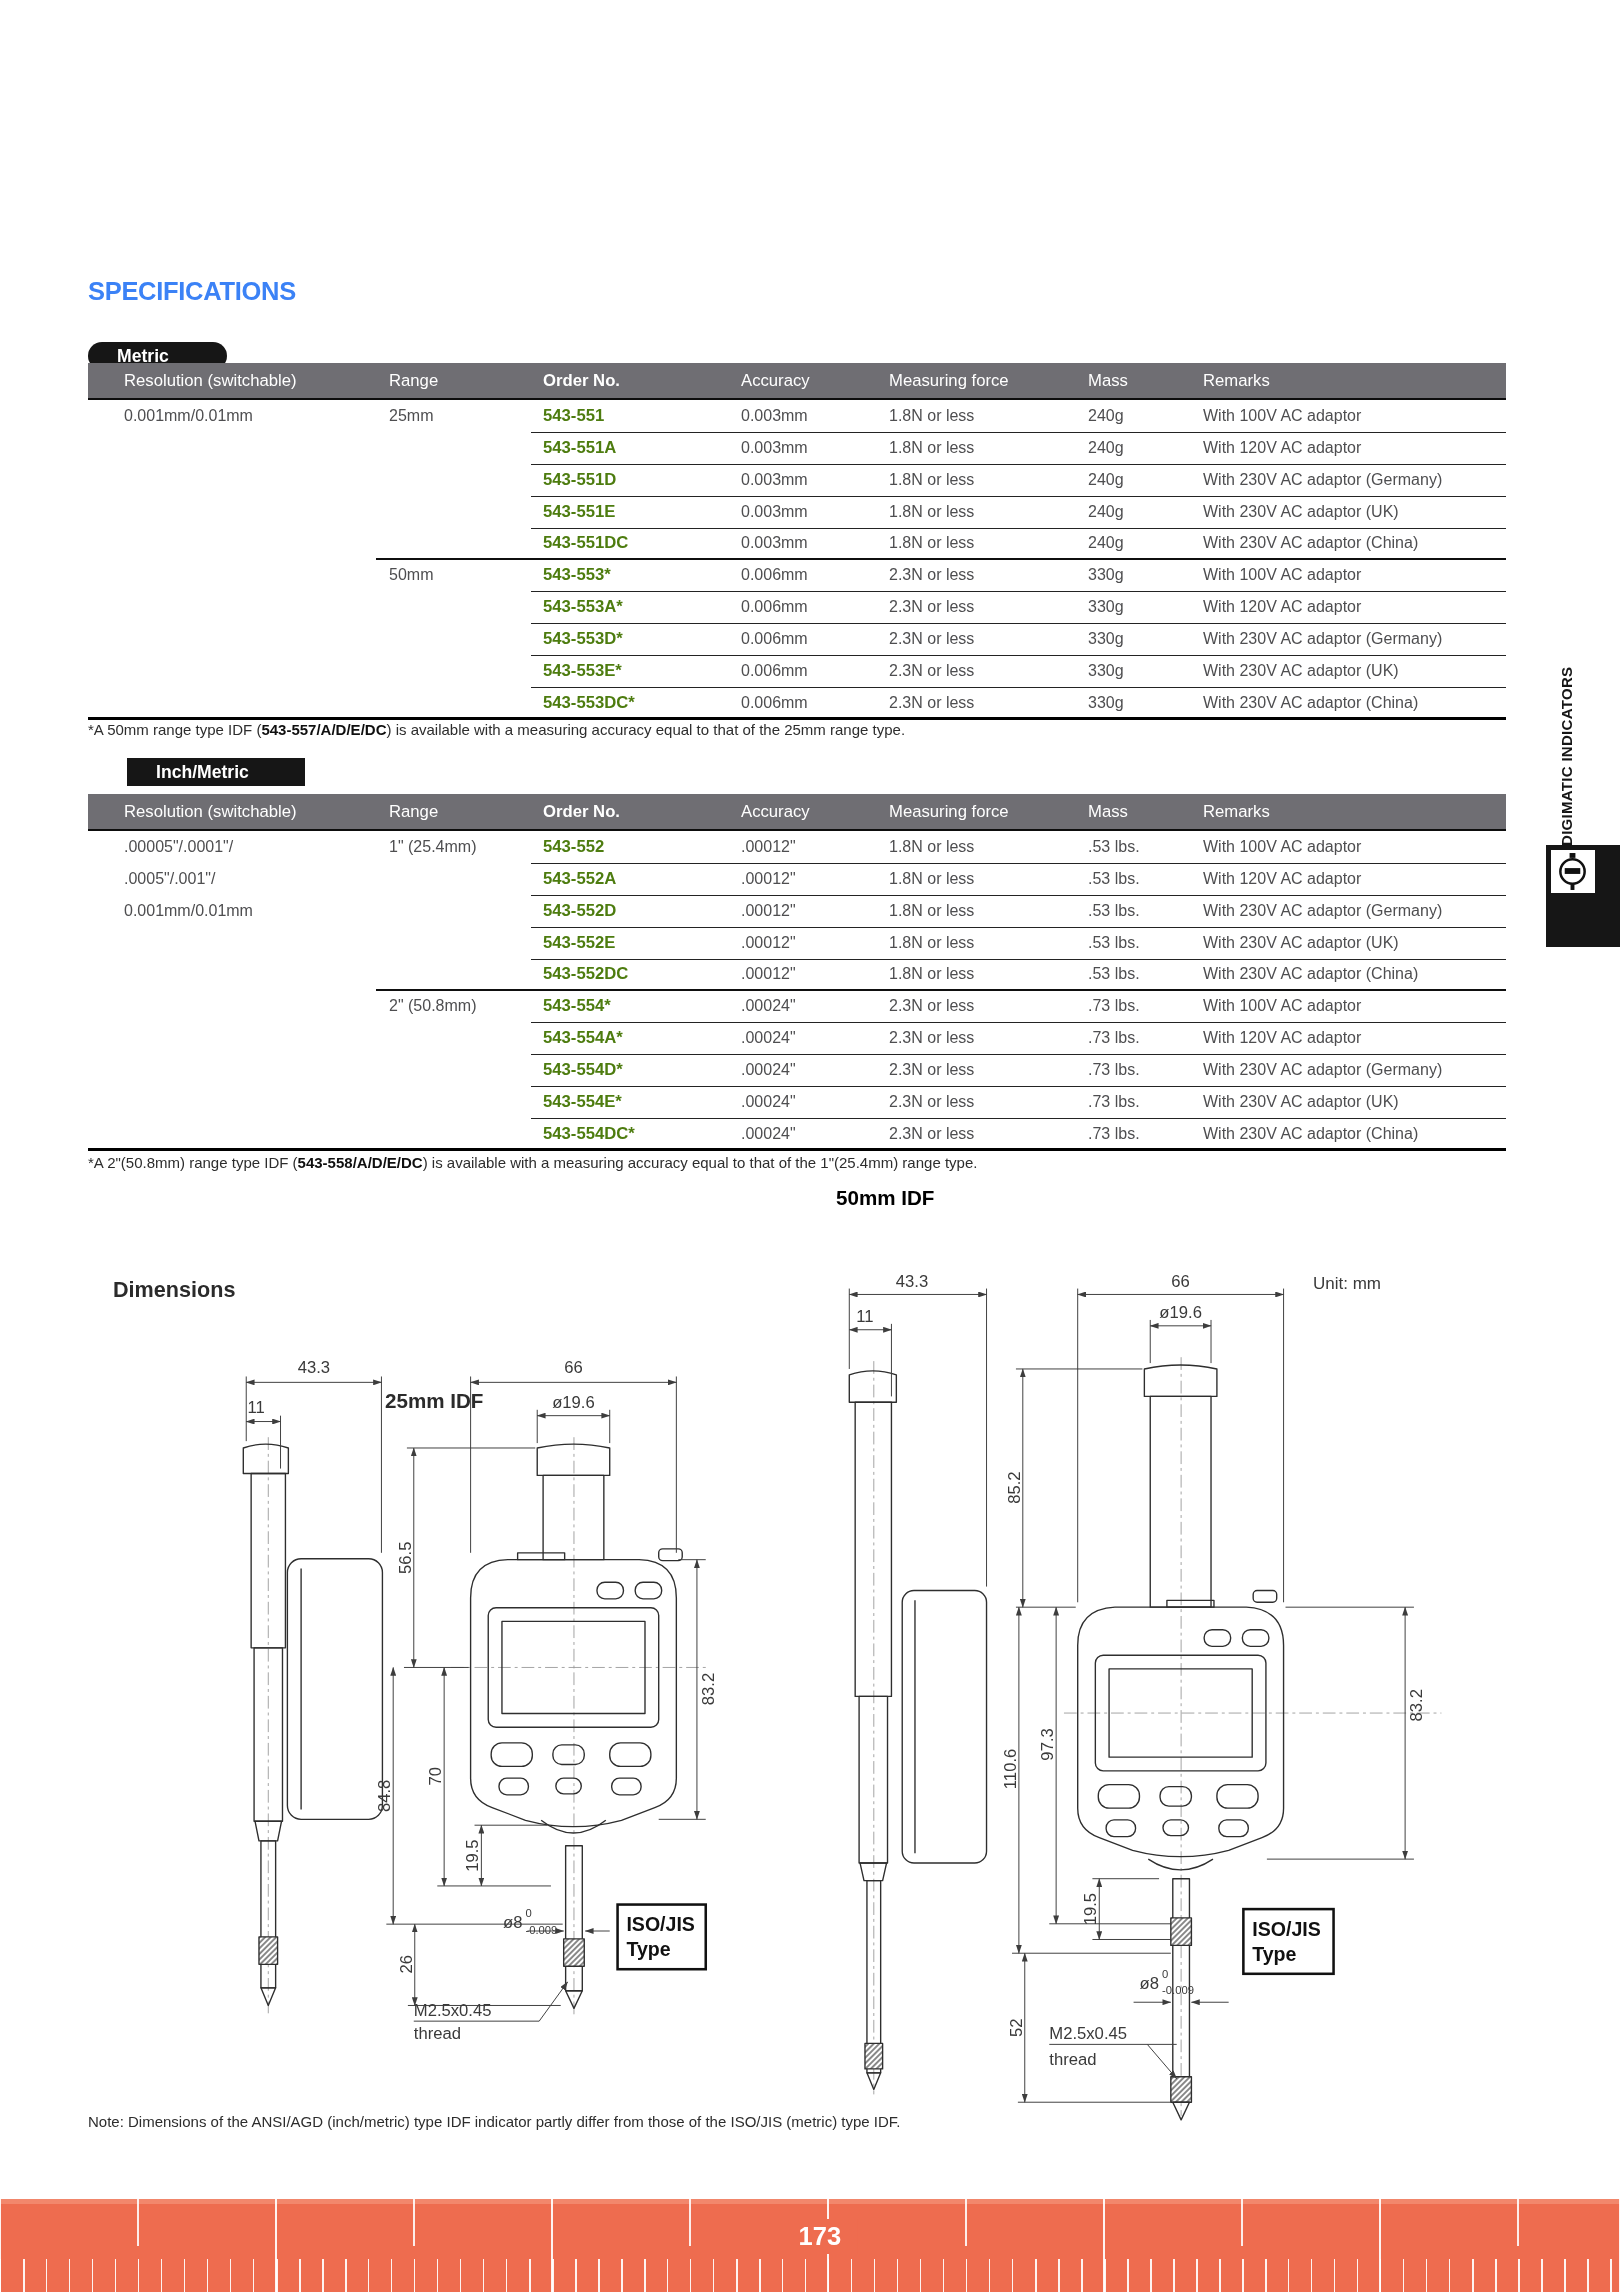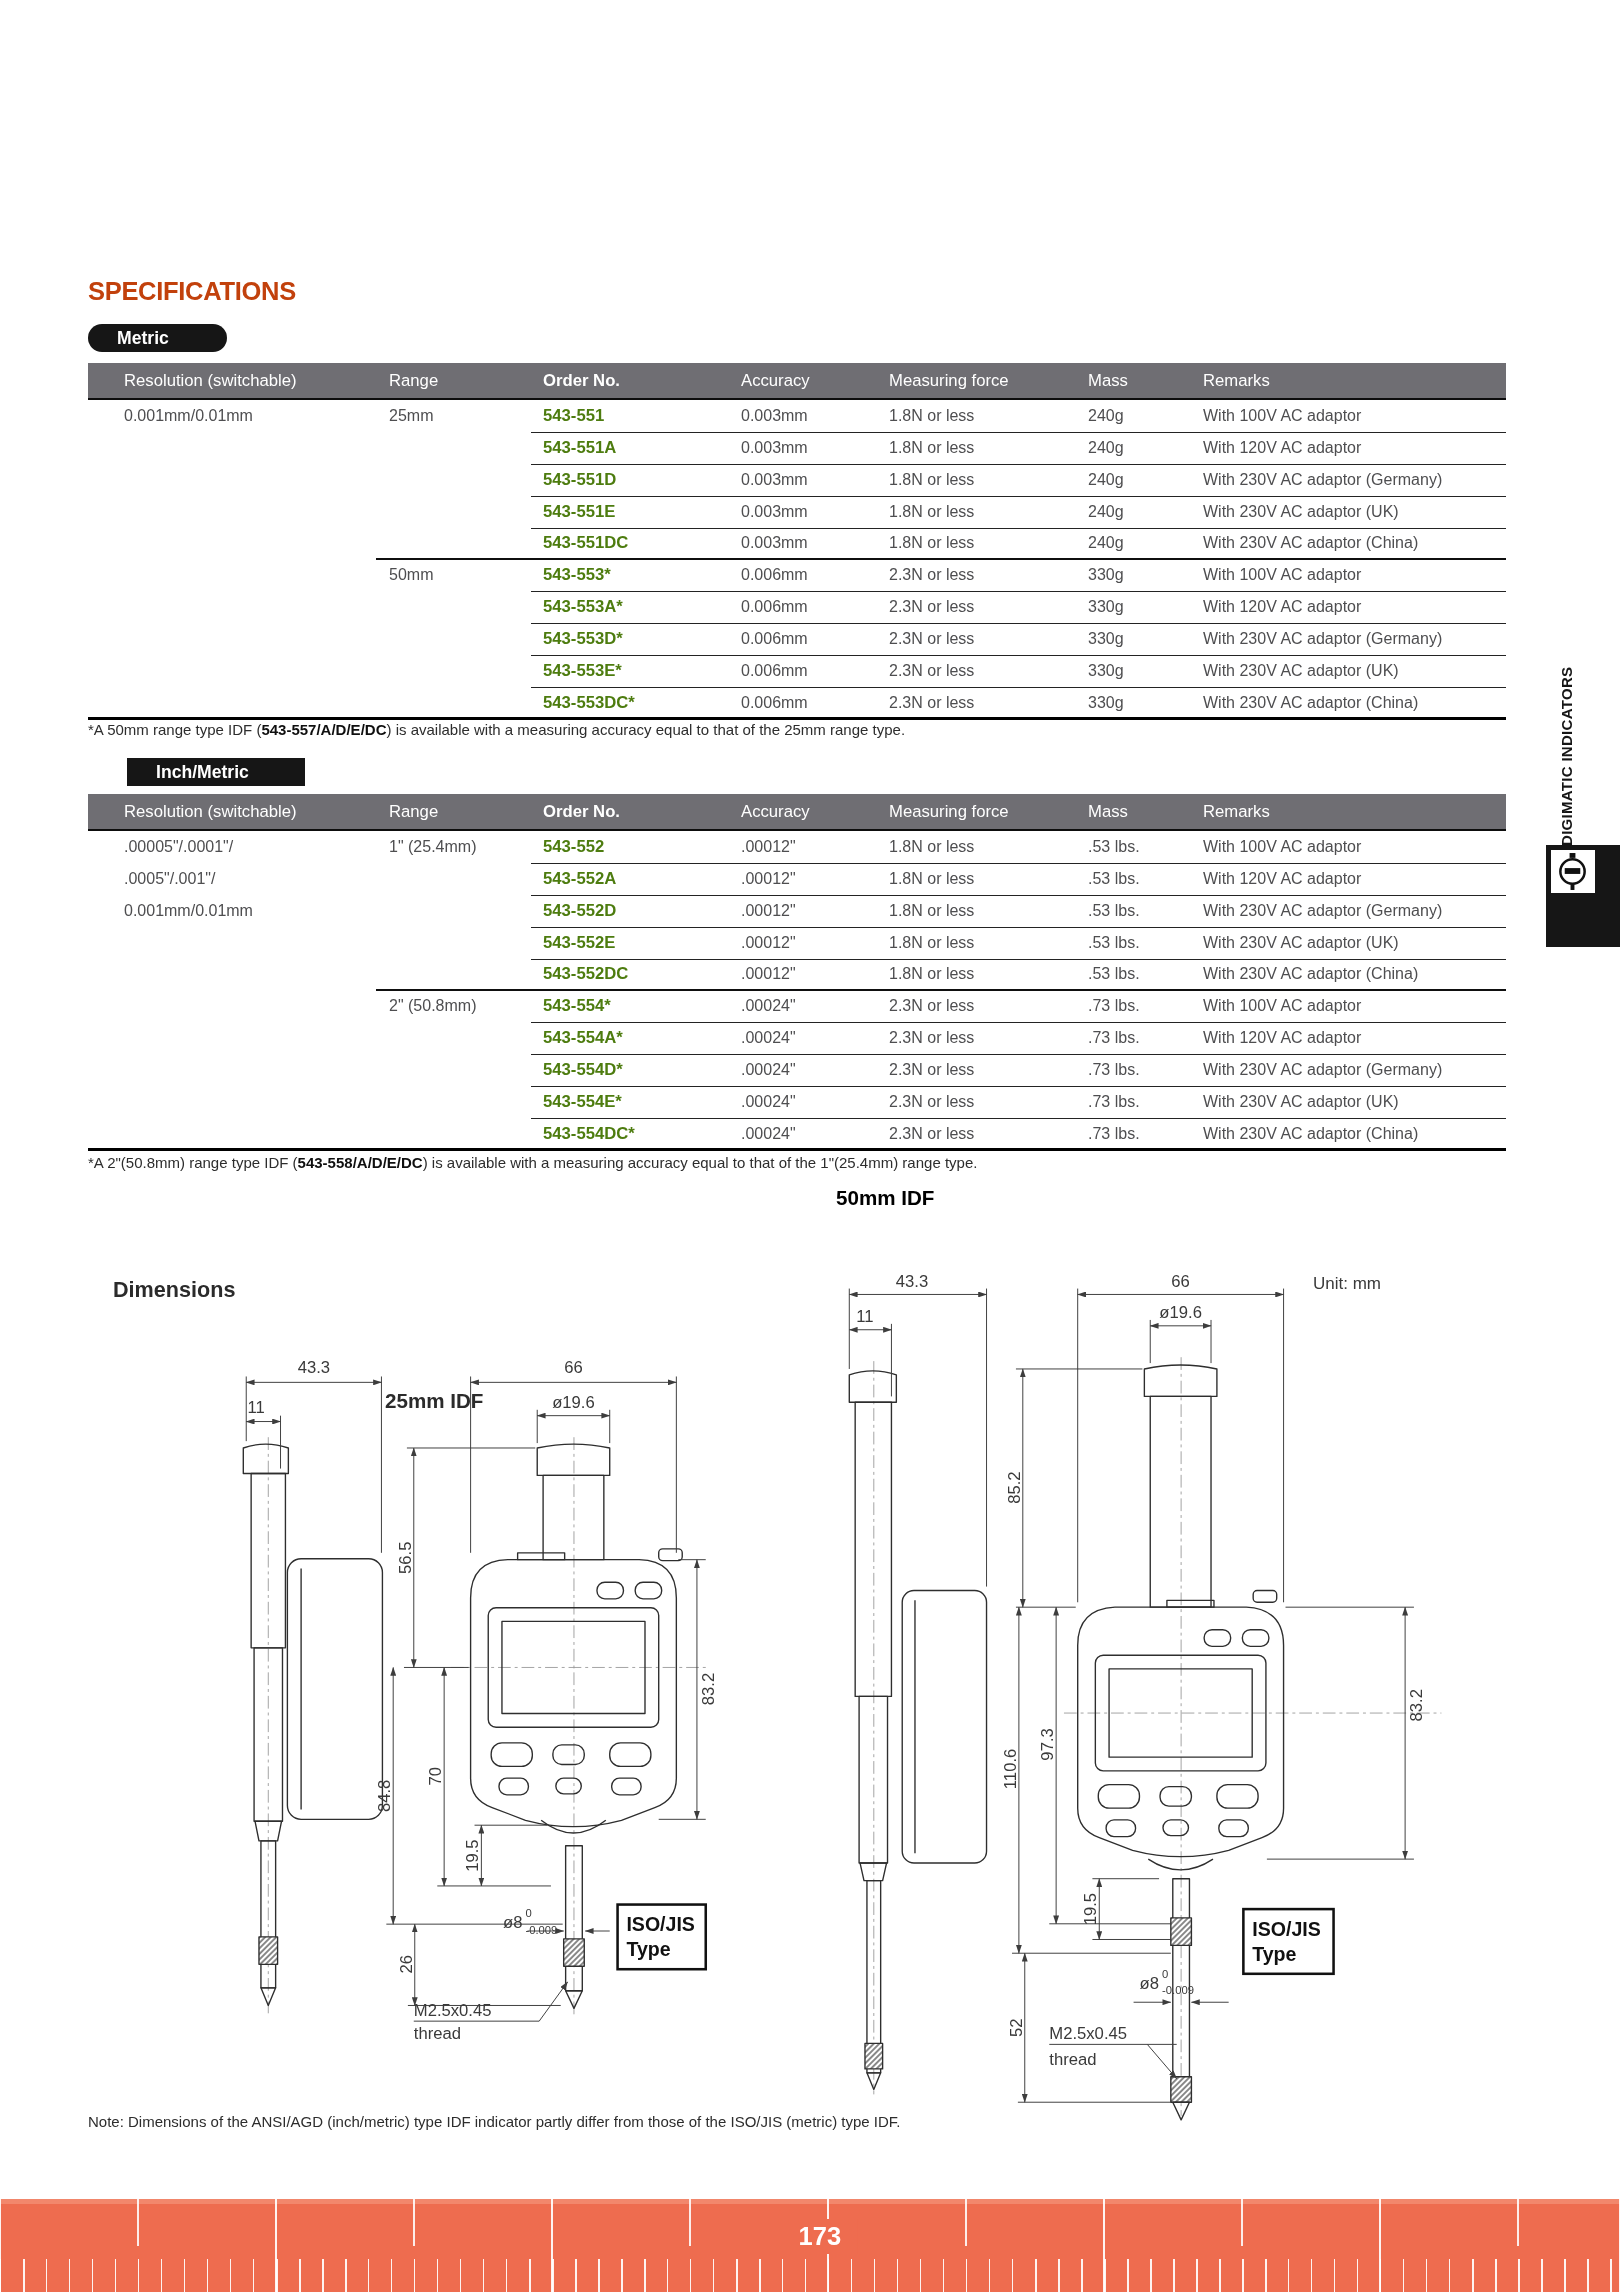--- a/index.html
+++ b/index.html
@@ -5,33 +5,33 @@
   html,body{margin:0;padding:0;background:#e8e8e8;}
   .page{position:relative;width:1620px;height:2293px;background:#ffffff;overflow:hidden;
         font-family:"Liberation Sans", sans-serif;}
 
   
   .logo{position:absolute;top:11.8px;right:110px;font-size:61px;font-weight:800;
         letter-spacing:-2px;color:#F15B40;font-family:"DejaVu Sans", sans-serif;}
 
   
   .spec-heading{position:absolute;left:88px;top:277px;font-size:25.5px;font-weight:bold;
-        color:#c2410c;letter-spacing:-0.3px;}
+        color:#3b82f6;letter-spacing:-0.3px;}
   .dim-heading{position:absolute;left:113px;top:1277px;font-size:21.6px;font-weight:bold;color:#2b2b2b;}
   .d25-title{position:absolute;left:385px;top:1389px;font-size:20.6px;font-weight:bold;color:#2b2b2b;}
   .d50-title{position:absolute;left:836px;top:1186px;font-size:20.6px;font-weight:bold;color:#000000;}
   .unit-label{position:absolute;left:1313px;top:1274px;font-size:17px;color:#3a3a3a;}
   .note{position:absolute;left:88px;top:2113px;font-size:15px;color:#2d2d2d;}
 
   
   .cat-tab{position:absolute;left:88px;height:28px;background:#161616;color:#fff;
         font-weight:bold;font-size:17.6px;line-height:28px;padding-left:29px;}
   .cat-tab .ext{position:absolute;left:0;top:22.5px;height:9.8px;width:calc(100% + 93px);
         background:#161616;z-index:-1;}
-  .tab-metric{top:324px;width:110px;border-radius:14px;}
+  .tab-metric{top:342px;width:110px;border-radius:14px;}
   .tab-inch{top:758px;width:149px;margin-left:39px;}
 
   
   .spec-table{position:absolute;left:88px;width:1418px;}
   .t-metric{top:363px;}
   .t-inch{top:794px;}
   .thead{position:relative;height:35px;background:#6F6E73;border-bottom:2.5px solid #0d0d0d;}
   .thead span{position:absolute;top:0;line-height:35px;color:#ffffff;font-size:16.7px;white-space:pre;}
   .h-res{left:36px}.h-range{left:301px}.h-order{left:455px;font-weight:bold;}
   .h-acc{left:653px}.h-force{left:801px}.h-mass{left:1000px}.h-rem{left:1115px}

